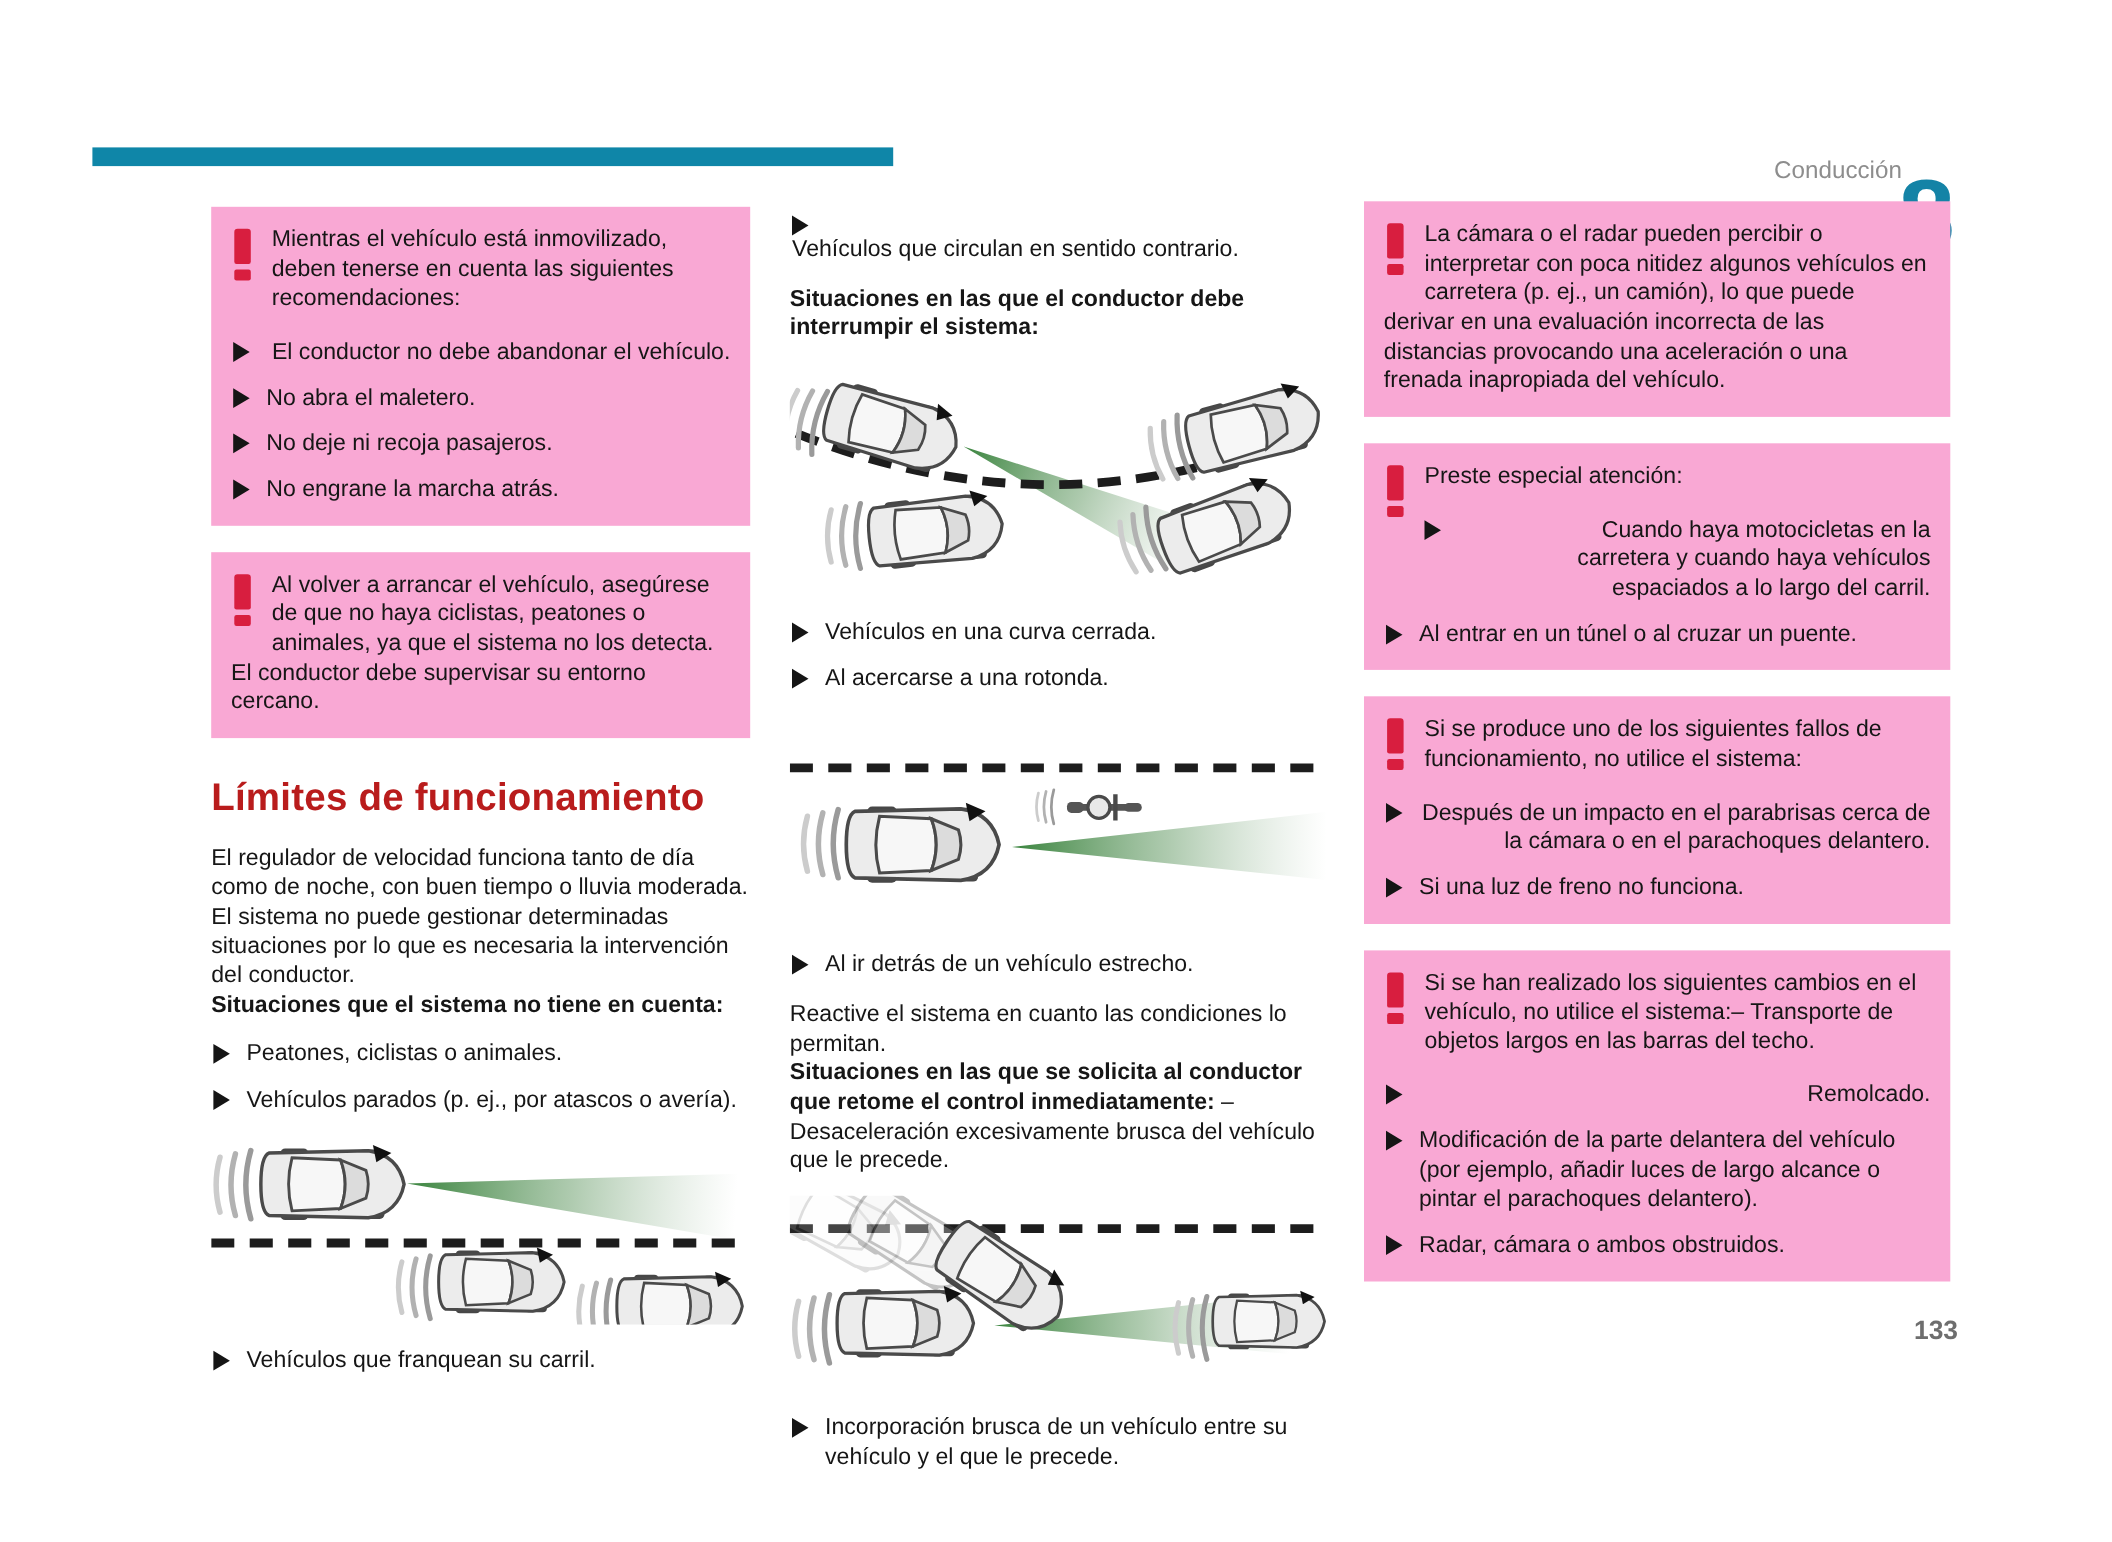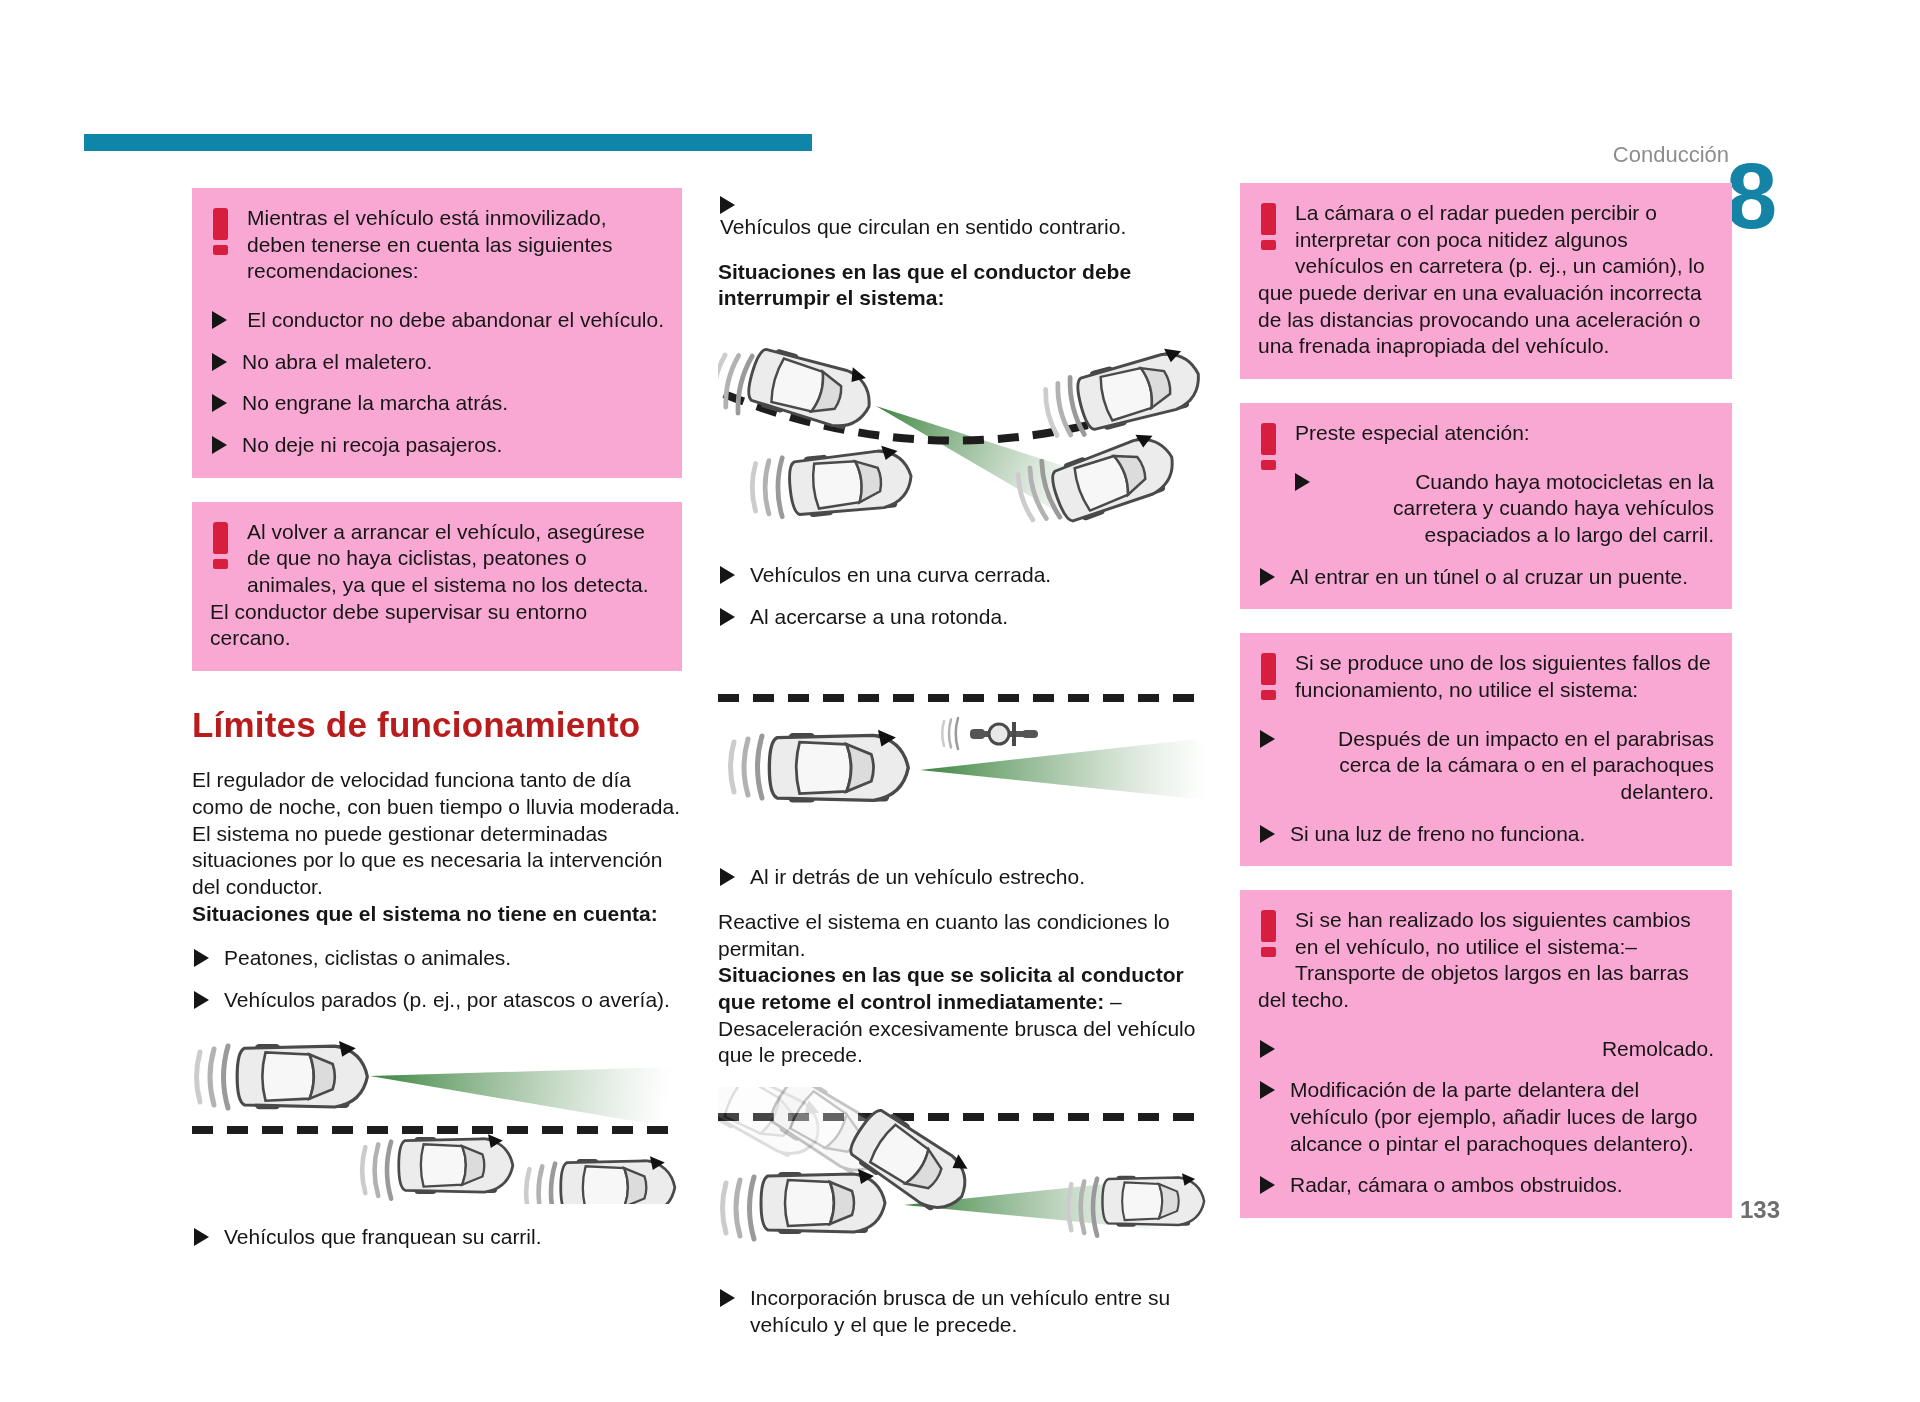--- a/index.html
+++ b/index.html
@@ -11,21 +11,21 @@
   .topbar { position:absolute; left:84px; top:134px; width:728px; height:17px; background:#0f86a8; }
   .header-label { position:absolute; top:142px; right:191px; font-size:22px; color:#8d8d8d; }
   .chapter-number { position:absolute; left:1726px; top:150px; font-size:92px; line-height:1;
     font-weight:700; color:#1483a6; letter-spacing:-2px; }
   .page-number { position:absolute; left:1740px; top:1196px; font-size:24px; font-weight:700; color:#6e6e6e; }
 
   
   .col { position:absolute; font-size:21px; line-height:1.27; }
   .col-left  { left:192px;  top:188px; width:490px; }
   .col-mid   { left:718px;  top:192px; width:488px; }
-  .col-right { left:1240px; top:183px; width:492px; }
+  .col-right { left:1240px; top:183px; width:533px; }
 
   
   .wbox { background:#f9a8d4; padding:17px 18px 19px 18px; margin-bottom:24px; overflow:hidden; }
   .wicon { float:left; width:17px; height:47px; margin:3px 17px 4px 3px; position:relative; }
   .wicon .bar { position:absolute; left:0; top:0; width:15px; height:32px; background:#d81e3f; border-radius:3px 3px 2px 2px; }
   .wicon .dot { position:absolute; left:0; bottom:0; width:15px; height:10px; background:#d81e3f; border-radius:2px; }
 
   
   .bi { display:flex; margin:15px 0 0 2px; }
   .bi .tri { flex:0 0 auto; width:0; height:0; border-top:9px solid transparent;
@@ -96,25 +96,25 @@
       <div class="bi mt22">
           <span class="tri"></span>
           <span class="txt">El conductor no debe abandonar el vehículo.</span>
         </div>
       <div class="bi">
           <span class="tri"></span>
           <span class="txt">No abra el maletero.</span>
         </div>
       <div class="bi">
           <span class="tri"></span>
+          <span class="txt">No deje ni recoja pasajeros.</span>
+        </div>
+      <div class="bi">
+          <span class="tri"></span>
           <span class="txt">No engrane la marcha atrás.</span>
-        </div>
-      <div class="bi">
-          <span class="tri"></span>
-          <span class="txt">No deje ni recoja pasajeros.</span>
         </div>
     </div>
 
     <div class="wbox">
       <span class="wicon">
           <span class="bar"></span>
           <span class="dot"></span>
         </span>
       <span>Al volver a arrancar el vehículo, asegúrese de que no haya ciclistas, peatones o animales, ya que el sistema no los detecta. El conductor debe supervisar su entorno cercano.</span>
     </div>

